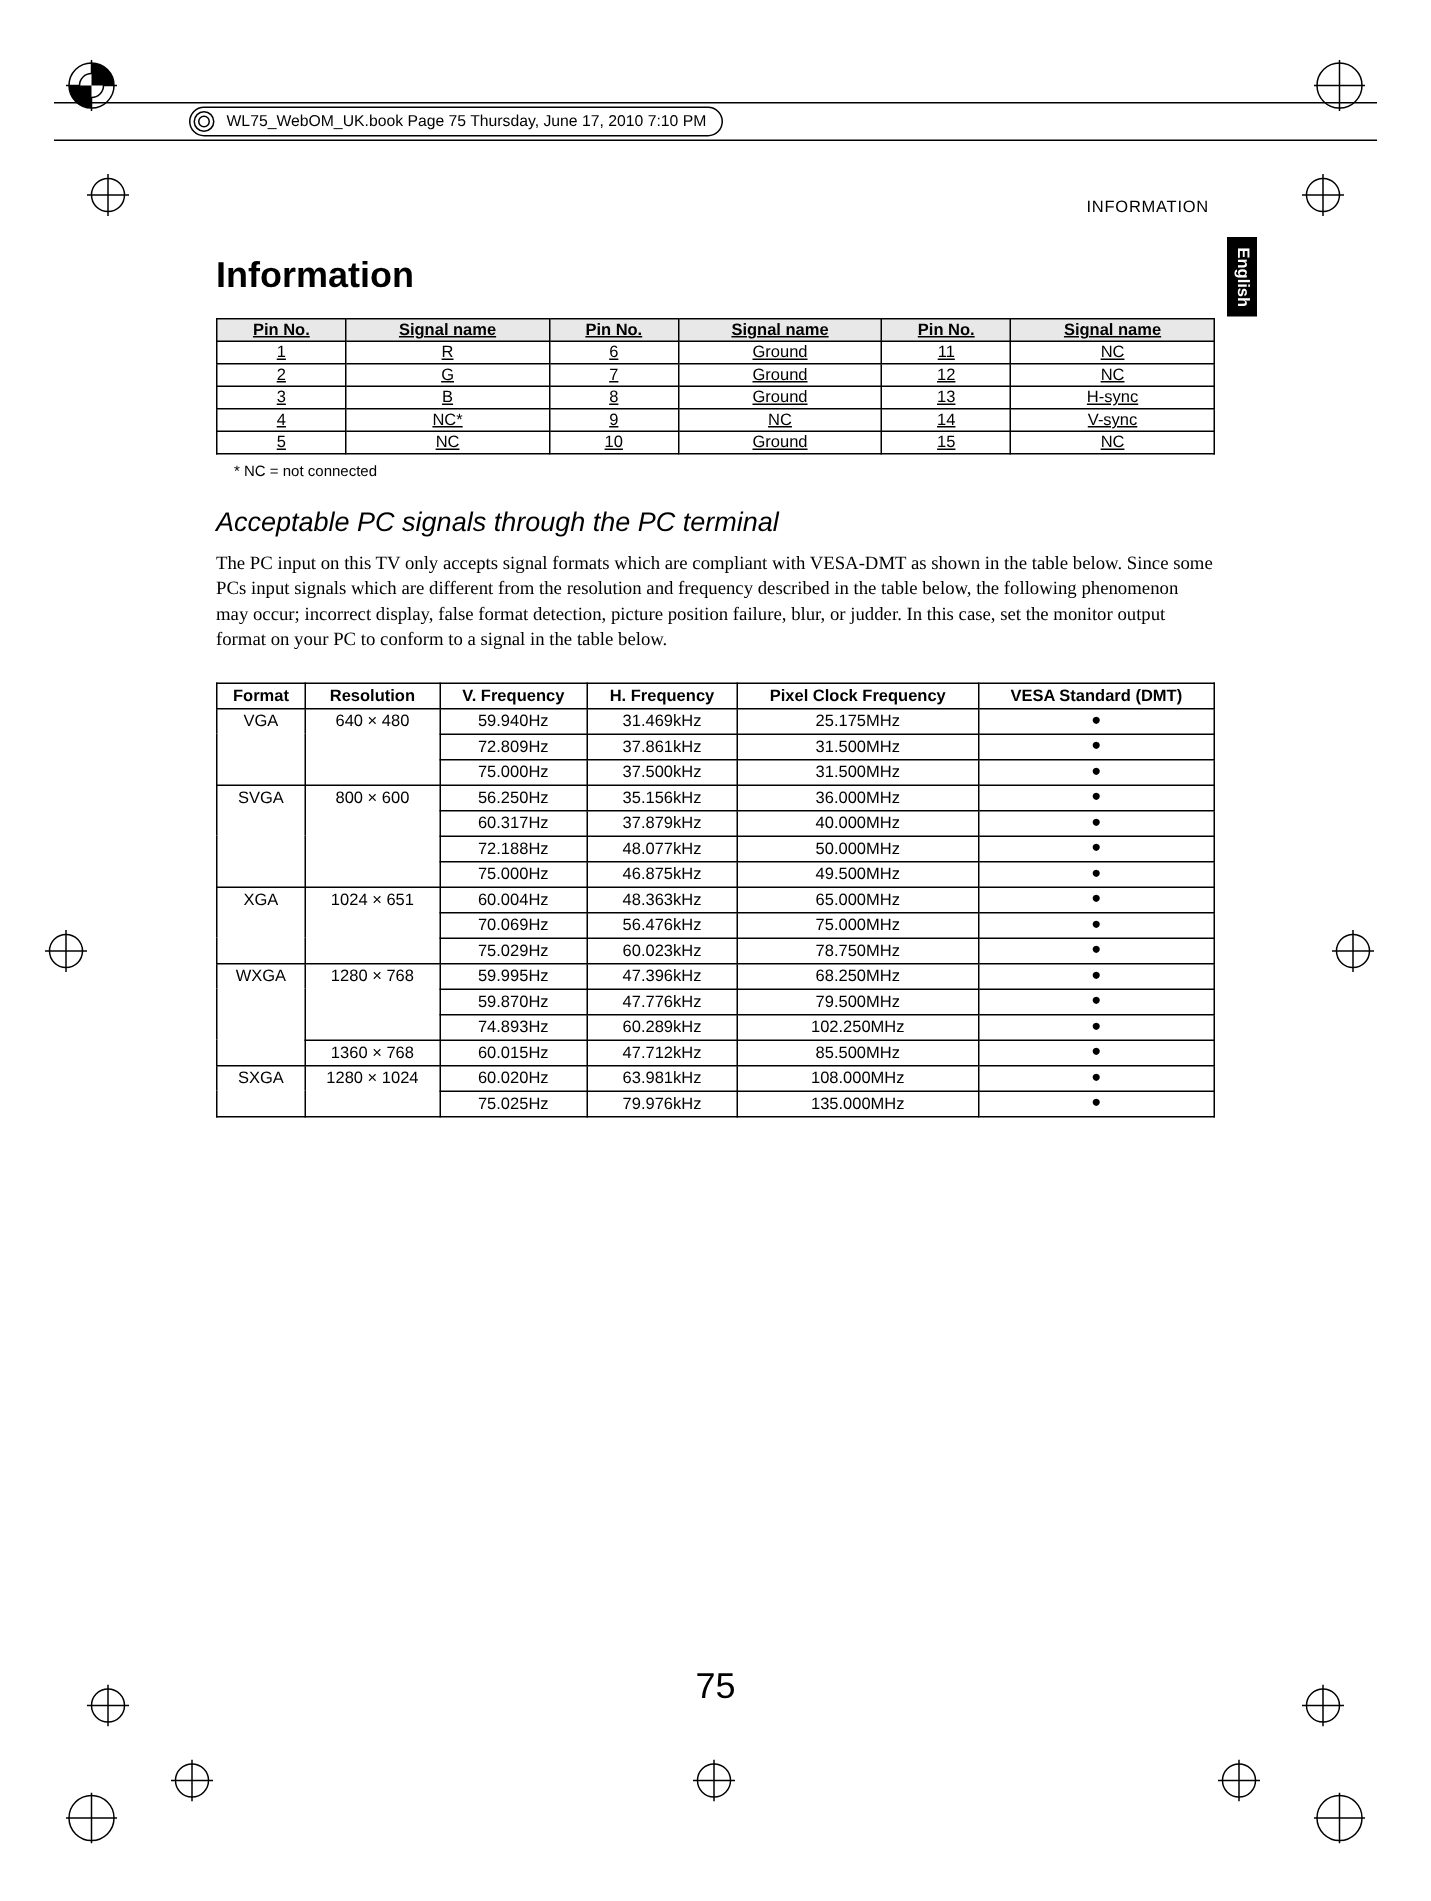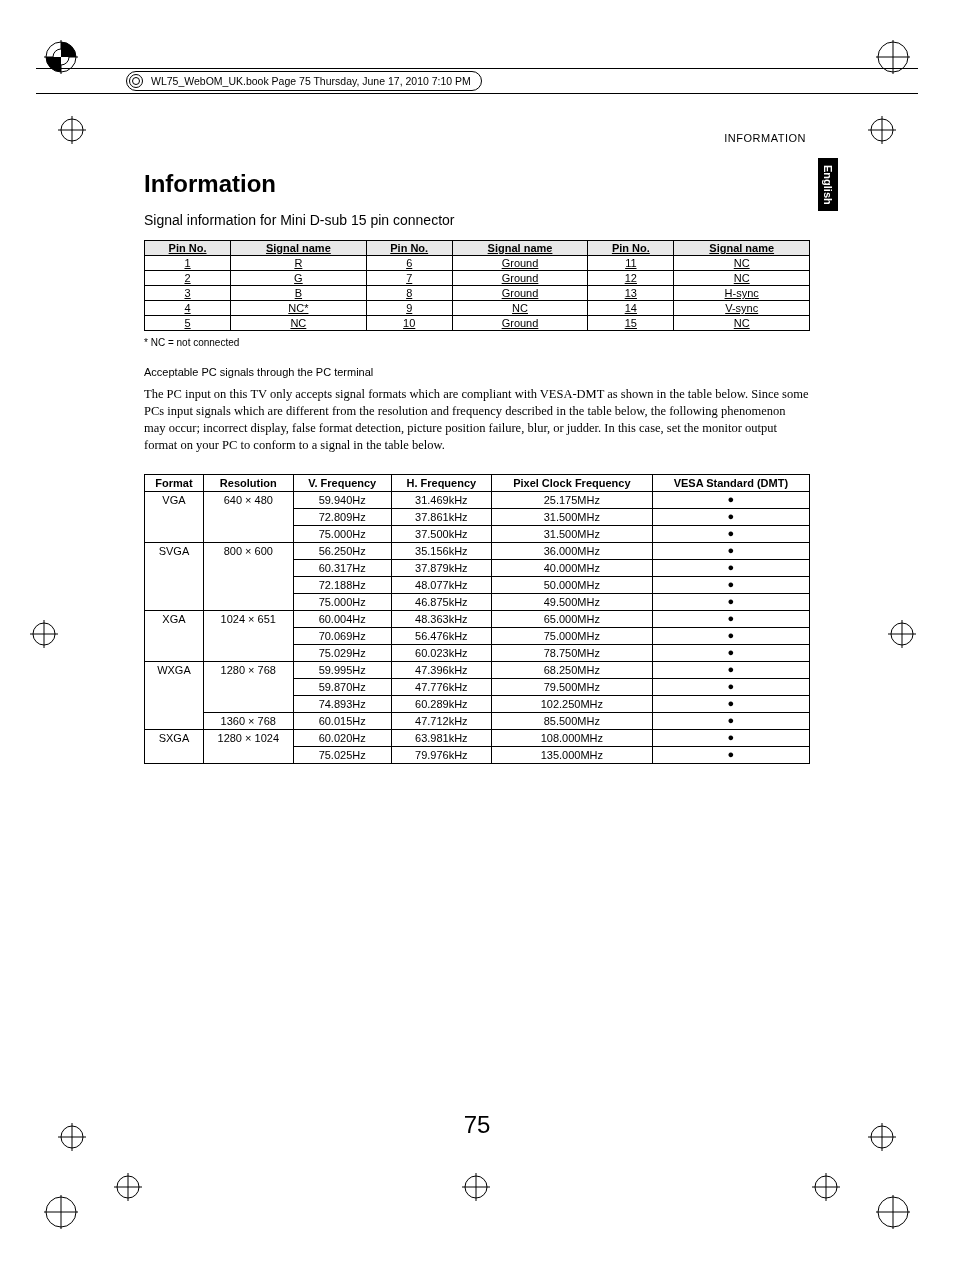--- a/index.html
+++ b/index.html
@@ -72,31 +72,31 @@
   }
   .content {
     position: absolute;
     left: 144px;
     top: 170px;
     width: 666px;
   }
   h1 { font-size: 24px; font-weight: bold; margin: 0 0 14px 0; }
   .bold-intro { font-weight: bold; font-style: italic; font-size: 13px; line-height: 1.35; margin: 0 0 24px 0; }
   .subhead { font-size: 14px; margin: 0 0 12px 0; }
-  .subhead2 { font-size: 11px; margin: 0 0 8px 0; }
+  .subhead2 { font-size: 18px; margin: 0 0 8px 0; font-style: italic; }
   table { border-collapse: collapse; width: 100%; }
   table.pin th, table.pin td {
     border: 1px solid #000;
     font-size: 11px;
     padding: 1px 4px;
     text-align: center;
     text-decoration: underline;
   }
   table.pin th { background: #e8e8e8; font-weight: bold; }
-  .footnote { font-size: 10px; margin: 6px 0 18px 0; }
+  .footnote { font-size: 10px; margin: 6px 0 18px 12px; }
   .body-text { font-size: 12.5px; line-height: 1.35; margin: 0 0 20px 0; font-family: Liberation Serif, serif; }
   table.pc { width: 100%; border-collapse: collapse; border-radius: 18px; }
   table.pc th, table.pc td {
     border: 1px solid #000;
     font-size: 11px;
     padding: 2px 4px;
     text-align: center;
     vertical-align: top;
   }
   table.pc th { font-weight: bold; }
@@ -188,21 +188,20 @@
     <span class="header-oval"></span>
     <span>WL75_WebOM_UK.book  Page 75  Thursday, June 17, 2010  7:10 PM</span>
   </div>
 </div>
 
 <div class="running-head">INFORMATION</div>
 <div class="side-tab">English</div>
 
 <div class="content">
   <h1>Information</h1>
-  <p class="subhead">Signal information for Mini D-sub 15 pin connector</p>
 
   <table class="pin">
     <thead>
         <tr id="pin-head">
           <th>Pin No.</th>
           <th>Signal name</th>
           <th>Pin No.</th>
           <th>Signal name</th>
           <th>Pin No.</th>
           <th>Signal name</th>

